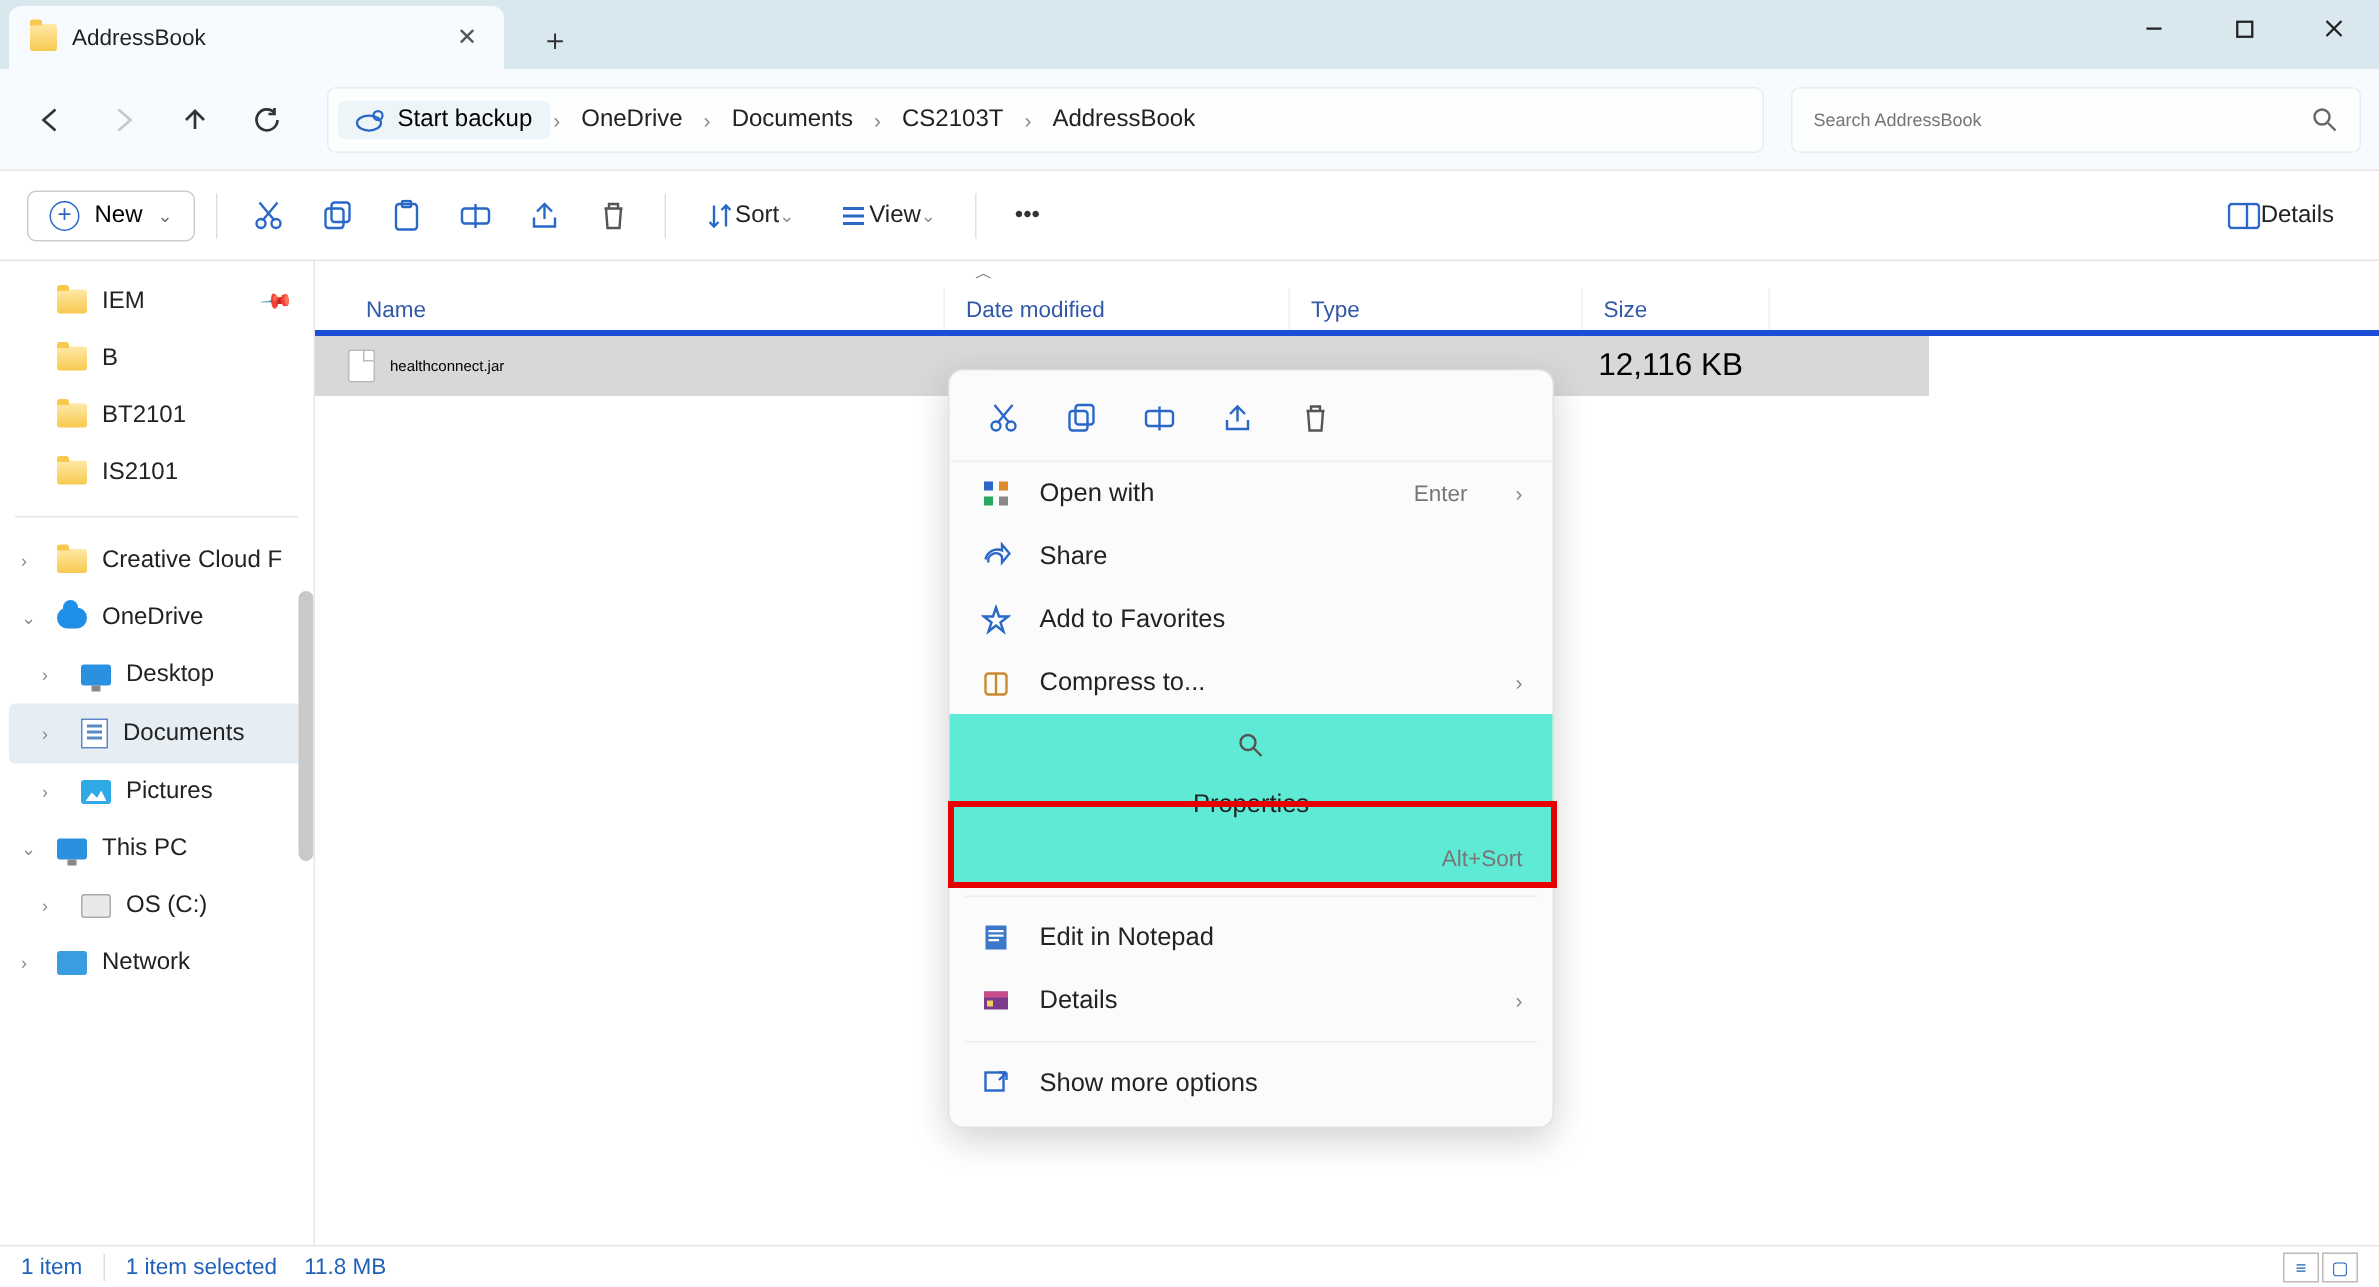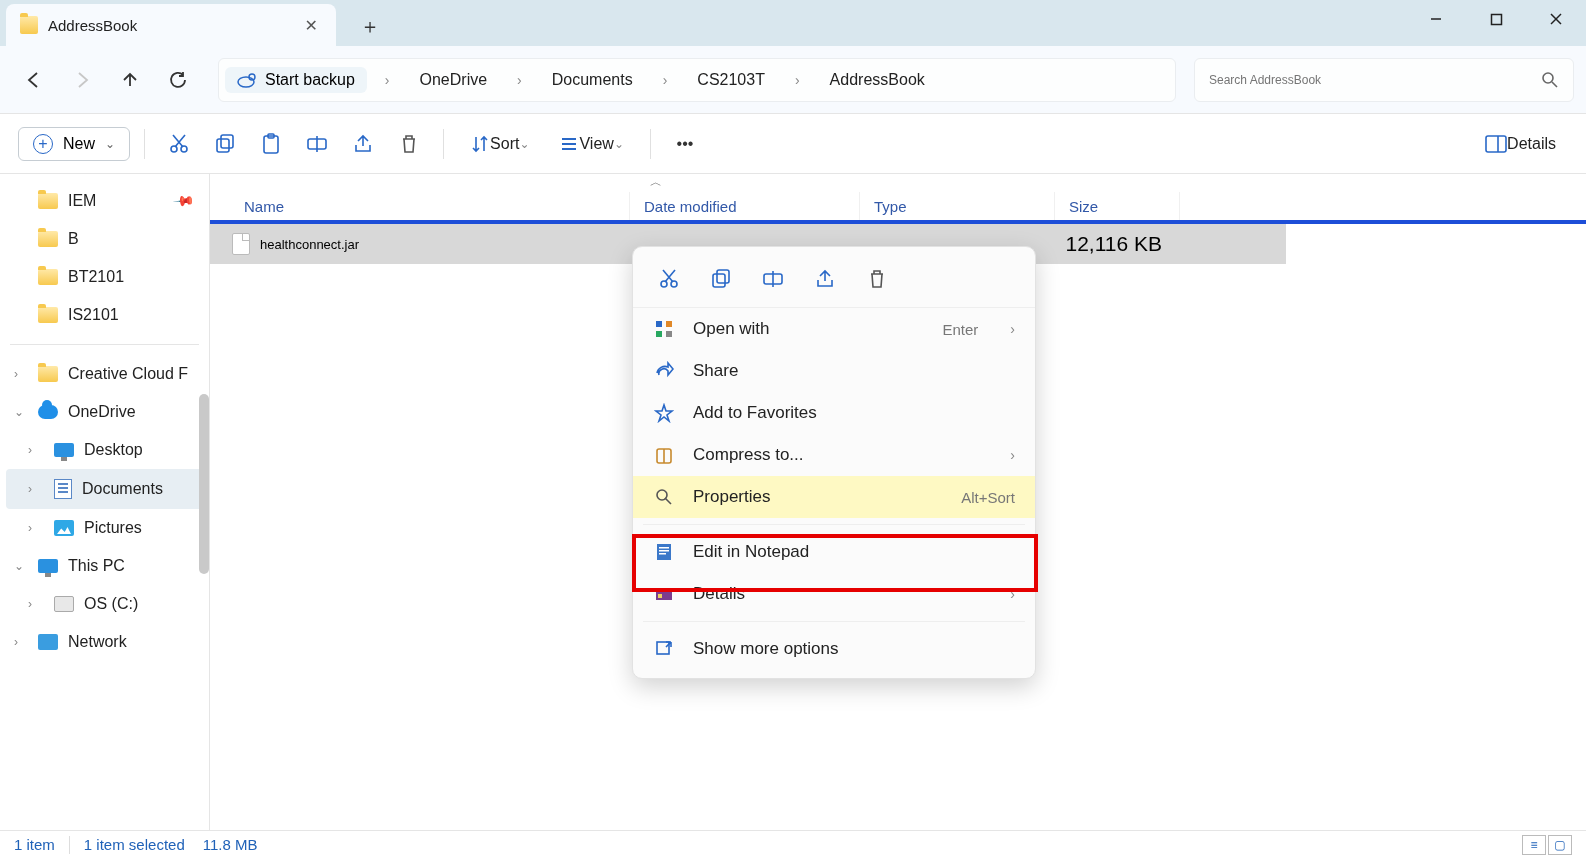--- a/index.html
+++ b/index.html
@@ -12,21 +12,21 @@
 .tab-title { font-size: 15px; color: #222; }
 .tab-close { margin-left: auto; font-size: 16px; color: #555; padding: 4px; }
 .newtab { display: flex; align-items: center; justify-content: center; width: 40px; height: 40px; margin: 6px 0 0 14px; font-size: 20px; color: #333; }
 .wincontrols { margin-left: auto; display: flex; }
 .wincontrols div { width: 60px; height: 38px; display: flex; align-items: center; justify-content: center; color: #222; }
 
 
 .navbar { height: 68px; background: #f7fafe; border-bottom: 1px solid #e5e5e5; display: flex; align-items: center; padding: 0 12px; gap: 4px; }
 .nav-btn { width: 44px; height: 44px; display: flex; align-items: center; justify-content: center; color: #555; border-radius: 4px; }
 .nav-btn.disabled { color: #c0c0c0; }
-.breadcrumb { flex: 1; display: flex; align-items: center; background: #fdfefe; border: 1px solid #eaedf0; border-radius: 6px; height: 44px; margin: 0 14px; padding: 0 6px; gap: 16px; }
+.breadcrumb { flex: 1; display: flex; align-items: center; background: #fdfefe; border: 1px solid #eaedf0; border-radius: 6px; height: 44px; margin: 0 14px; padding: 0 6px; }
 .bc-item { padding: 0 12px; font-size: 16px; color: #222; display: flex; align-items: center; gap: 8px; }
 .bc-chev { color: #888; font-size: 14px; padding: 0 2px; }
 .backup-pill { display: flex; align-items: center; gap: 8px; background: #eef5f9; padding: 4px 12px; border-radius: 6px; }
 .searchbox { width: 380px; height: 44px; background: #fdfefe; border: 1px solid #eaedf0; border-radius: 6px; display: flex; align-items: center; padding: 0 14px; }
 .searchbox input { border: none; outline: none; flex: 1; font-size: 12px; background: transparent; color: #555; }
 .searchbox .sicon { color: #666; }
 
 
 .toolbar { height: 60px; display: flex; align-items: center; padding: 0 18px; border-bottom: 1px solid #e5e5e5; gap: 6px; position: relative; }
 .tbtn { display: flex; align-items: center; gap: 0; padding: 6px 12px; border-radius: 4px; color: #222; font-size: 16px; }
@@ -55,36 +55,36 @@
 .sort-chev-row { height: 18px; position: relative; }
 .sort-chev { position: absolute; left: 440px; color: #666; font-size: 12px; }
 .colheaders { display: flex; height: 32px; border-bottom: 4px solid #1d4ed8; }
 .colheaders div { padding: 4px 14px; font-size: 15px; color: #3258a8; border-right: 1px solid #f0f0f0; display: flex; align-items: center; }
 .col-name { width: 420px; }
 .col-date { width: 230px; }
 .col-type { width: 195px; }
 .col-size { width: 125px; justify-content: flex-start; }
 .filerow { display: flex; height: 40px; align-items: center; background: #d8d8d8; margin-right: 300px; }
 .filerow.selected { background: #d8d8d8; }
-.fr-name { width: 420px; display: flex; align-items: center; gap: 10px; padding-left: 22px; font-size: 13px; }
+.fr-name { width: 420px; display: flex; align-items: center; gap: 10px; padding-left: 22px; font-size: 10px; }
 .fr-date { width: 230px; font-size: 15px; color: #222; }
 .fr-type { width: 195px; font-size: 15px; }
 .fr-size { width: 125px; font-size: 21px; text-align: right; padding-right: 18px; }
 .file-icon { width: 18px; height: 22px; border: 1px solid #bbb; border-radius: 2px; position: relative; background: #fff; }
 .file-icon::after { content:""; position:absolute; top:0; right:0; width:6px; height:6px; border-left:1px solid #bbb; border-bottom:1px solid #bbb;}
 
 
 .ctxmenu { position: absolute; left: 632px; top: 246px; width: 404px; background: #fbfbfb; border: 1px solid #e2e2e2; border-radius: 10px; box-shadow: 0 8px 24px rgba(0,0,0,0.18); padding: 8px 0; z-index: 50; }
 .ctx-iconrow { display: flex; gap: 24px; padding: 10px 22px 14px 22px; border-bottom: 1px solid #eee; }
 .ctx-iconrow div { width: 28px; height: 28px; display: flex; align-items: center; justify-content: center; color: #2968c7; }
 .ctx-item { display: flex; align-items: center; padding: 10px 20px; gap: 18px; font-size: 17px; color: #222; position: relative; }
 .ctx-item .cicon { width: 22px; height: 22px; display: flex; align-items: center; justify-content: center; }
 .ctx-item .shortcut { margin-left: auto; color: #777; font-size: 15px; }
 .ctx-item .sub-chev { margin-left: auto; color: #888; font-size: 14px; }
-.ctx-item.highlighted { background: #fef9c3; }
+.ctx-item.highlighted { background: #5eead4; flex-direction: column; }
 .ctx-div { height: 1px; background: #eee; margin: 6px 10px; }
 .ctx-box-highlight { position: absolute; border: 4px solid #e60000; pointer-events: none; z-index: 60; }
 
 
 .statusbar { position: absolute; bottom: 0; left: 0; right: 0; height: 28px; border-top: 1px solid #e5e5e5; display: flex; align-items: center; padding: 0 14px; font-size: 15px; color: #2062b8; gap: 14px; }
 .statusbar .sdiv { width: 1px; height: 18px; background: #ddd; }
 .statusbar .viewbtns { margin-left: auto; display: flex; gap: 2px; }
 .statusbar .viewbtns div { width: 24px; height: 20px; border: 1px solid #bbb; display:flex; align-items:center; justify-content:center; font-size:12px;}
 
 

